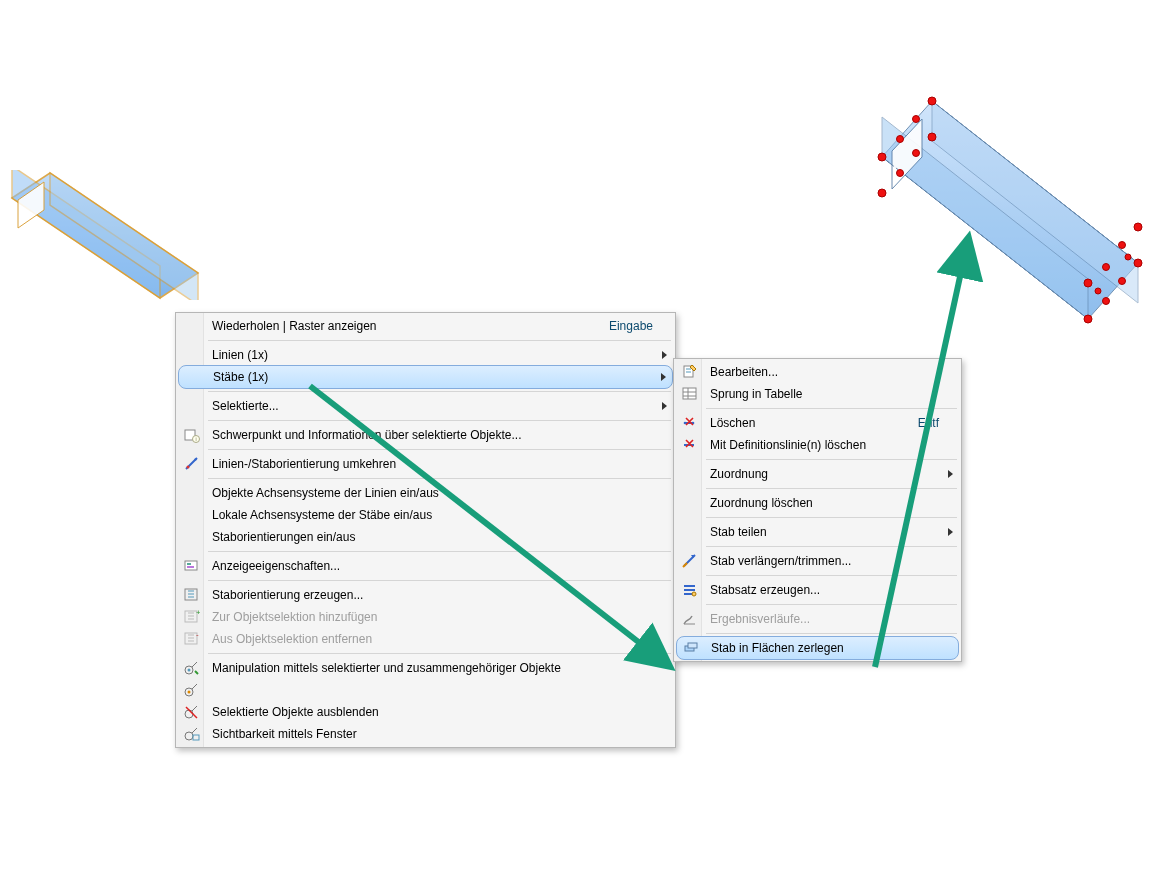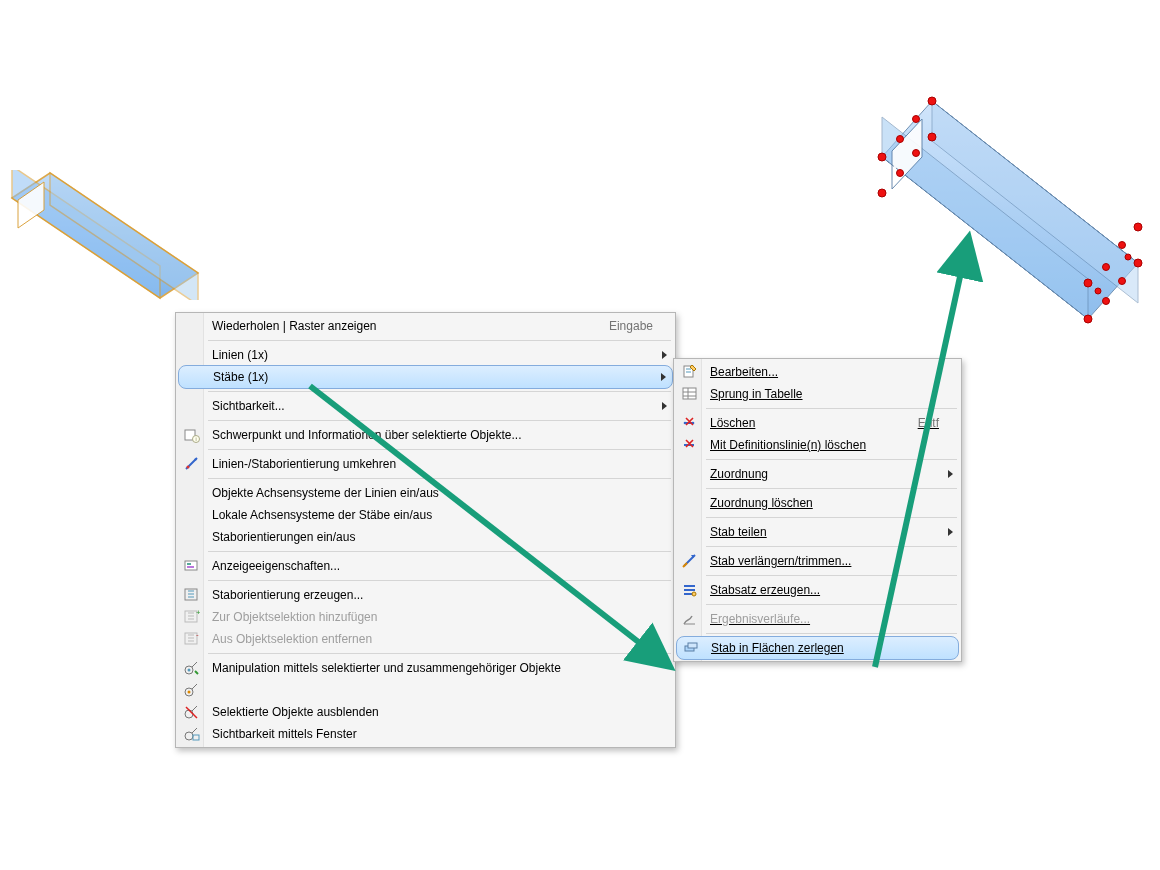--- a/index.html
+++ b/index.html
@@ -45,21 +45,21 @@
   }
   .menu-item.hl {
     background: linear-gradient(#dceeff, #bfe1ff);
     border: 1px solid #84acdd;
     border-radius: 8px;
     margin: -1px 0;
     height: 22px;
   }
   .menu-item.disabled { color: #9e9e9e; }
   .menu-item .label { flex: 1; }
-  .menu-item .accel { color: #737373; padding-left: 30px; }
+  .menu-item .accel { color: #0c4a6e; padding-left: 30px; }
   .menu-item .arrow {
     position: absolute;
     right: 6px;
     top: 50%;
     transform: translateY(-50%);
     width: 0; height: 0;
     border-top: 4px solid transparent;
     border-bottom: 4px solid transparent;
     border-left: 5px solid #333;
   }
@@ -154,21 +154,21 @@
     <div class="menu-item">
       <span class="label">Linien (1x)</span>
       <span class="arrow"></span>
     </div>
     <div class="menu-item hl">
       <span class="label">Stäbe (1x)</span>
       <span class="arrow"></span>
     </div>
     <div class="menu-sep"></div>
     <div class="menu-item">
-      <span class="label">Sichtbarkeit...</span>
+      <span class="label">Selektierte...</span>
       <span class="arrow"></span>
     </div>
     <div class="menu-sep"></div>
     <div class="menu-item">
       <span class="mi-icon">
         <svg viewBox="0 0 16 16">
           <rect x="1" y="3" width="10" height="10" fill="#fff" stroke="#888"></rect>
           <circle cx="12" cy="12" r="3.5" fill="#ffe" stroke="#aa8"></circle>
           <text x="12" y="14" font-size="5" text-anchor="middle" fill="#775">i</text>
         </svg>
@@ -273,21 +273,21 @@
         <svg viewBox="0 0 16 16">
           <circle cx="5" cy="10" r="4" fill="none" stroke="#777"></circle>
           <line x1="8" y1="7" x2="13" y2="2" stroke="#777"></line>
           <rect x="9" y="9" width="6" height="5" fill="none" stroke="#59b"></rect>
         </svg>
       </span>
       <span class="label">Sichtbarkeit mittels Fenster</span>
     </div>
   </div>
 
-<div class="menu" id="menu2" style="left:673px; top:358px; width:283px;text-decoration:underline;">
+<div class="menu" id="menu2" style="left:673px; top:358px; width:283px;">
   <div class="icon-col"></div>
 <div class="menu-item">
       <span class="mi-icon">
         <svg viewBox="0 0 16 16">
           <rect x="2" y="2" width="9" height="11" fill="#fff" stroke="#888"></rect>
           <path d="M4 5h5M4 8h5" stroke="#59b"></path>
           <path d="M10 1l4 4-2 2-4-4z" fill="#fc6" stroke="#a70"></path>
         </svg>
       </span>
       <span class="label">Bearbeiten...</span>

